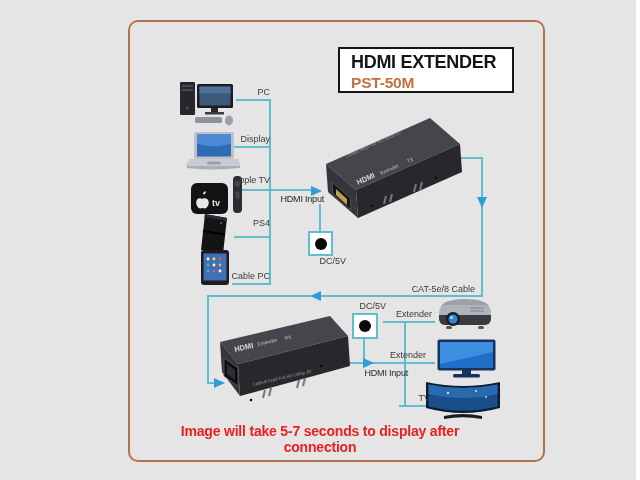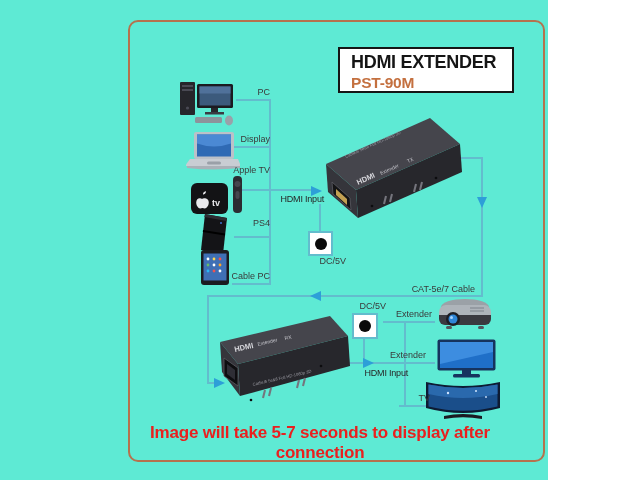--- a/index.html
+++ b/index.html
@@ -1,44 +1,44 @@
 <!DOCTYPE html>
 <html style="--frame-border: #b5724e; --wire: #63bccd; --arrow: #2d9fd8; --model-accent: #c4703f; --note-red: #e9201f;"><head>
 <meta charset="utf-8">
 <style>
   html,body{margin:0;padding:0;background:#fff;font-family:"Liberation Sans",sans-serif;}
-  .stage{position:relative;width:548px;height:480px;background:#5eead4;overflow:hidden;}
+  .stage{position:relative;width:636px;height:480px;background:#e5e5e5;overflow:hidden;}
   .frame{position:absolute;left:128px;top:20px;width:413px;height:438px;border:2px solid var(--frame-border,#b5724e);border-radius:10px;}
   .title-box{position:absolute;left:338px;top:47px;width:176px;height:46px;border:2px solid #151515;background:#fff;padding:3px 0 0 11px;box-sizing:border-box;}
   .title-line1{font-size:18px;font-weight:bold;color:#151515;line-height:21px;letter-spacing:-0.3px;}
   .title-line2{font-size:15.5px;font-weight:bold;color:var(--model-accent,#c4703f);line-height:19px;letter-spacing:-0.2px;}
   .wire{position:absolute;background:var(--wire,#63bccd);}
   .wire.h{height:2px;}
   .wire.v{width:2px;}
   .lbl{position:absolute;font-size:9px;color:#3a3a3a;text-align:right;white-space:nowrap;}
   .lbl.b{font-weight:normal;color:#262626;letter-spacing:-0.2px;}
   .arr{position:absolute;width:0;height:0;}
   .arr.right{border-top:5px solid transparent;border-bottom:5px solid transparent;border-left:11px solid var(--arrow,#2d9fd8);}
   .arr.left{border-top:5px solid transparent;border-bottom:5px solid transparent;border-right:11px solid var(--arrow,#2d9fd8);}
   .arr.down{border-left:5px solid transparent;border-right:5px solid transparent;border-top:11px solid var(--arrow,#2d9fd8);}
   .dcbox{position:absolute;background:#fff;border:2px solid var(--wire,#63bccd);display:flex;align-items:center;justify-content:center;box-sizing:content-box;}
   .dcdot{width:12px;height:12px;border-radius:50%;background:#0a0a0a;}
   .icon{position:absolute;}
-  .note{position:absolute;left:150px;top:423px;width:340px;text-align:center;font-size:17px;font-weight:bold;color:var(--note-red,#e9201f);letter-spacing:-0.2px;}
+  .note{position:absolute;left:150px;top:423px;width:340px;text-align:center;font-size:14px;font-weight:bold;color:var(--note-red,#e9201f);letter-spacing:-0.2px;}
 </style>
 </head>
 <body>
 
 <div class="stage">
 
   <div class="frame"></div>
 
   <div class="title-box">
     <div class="title-line1">HDMI EXTENDER</div>
-    <div class="title-line2">PST-90M</div>
+    <div class="title-line2">PST-50M</div>
   </div>
 
   <div class="wire h" style="left:236px;top:99px;width:34px"></div>
   <div class="wire h" style="left:234px;top:146px;width:36px"></div>
   <div class="wire h" style="left:234px;top:189px;width:84px"></div>
   <div class="wire h" style="left:234px;top:236px;width:36px"></div>
   <div class="wire h" style="left:232px;top:283px;width:38px"></div>
   <div class="wire v" style="left:269px;top:99px;height:186px"></div>
   <div class="wire v" style="left:319px;top:204px;height:29px"></div>
   <div class="wire h" style="left:450px;top:157px;width:33px"></div>
@@ -188,27 +188,27 @@
     <path d="M2.5 6.5 Q37 13.5 71.5 6.5 L71.5 28.5 Q37 37 2.5 28.5 Z" fill="#1a4e8a"></path>
     <path d="M2.5 6.5 Q37 13.5 71.5 6.5 L71.5 16 Q37 24 2.5 16 Z" fill="#2a69ad"></path>
     <circle cx="22" cy="15" r="1.2" fill="#cfe4ff"></circle>
       <circle cx="50" cy="13" r="1" fill="#cfe4ff"></circle>
       <circle cx="60" cy="19" r="0.9" fill="#cfe4ff"></circle>
     <path d="M18 38 Q37 34 56 38 L56 41 Q37 37.5 18 41 Z" fill="#1b1b22"></path>
   </svg>
 
   <div class="lbl" style="left:236px;top:87px;width:34px">PC</div>
   <div class="lbl" style="left:226px;top:134px;width:44px">Display</div>
-  <div class="lbl" style="left:226px;top:165px;width:44px">Apple TV</div>
+  <div class="lbl" style="left:226px;top:175px;width:44px">Apple TV</div>
   <div class="lbl" style="left:236px;top:218px;width:34px">PS4</div>
   <div class="lbl" style="left:224px;top:271px;width:46px">Cable PC</div>
 
   <div class="lbl b" style="left:272px;top:194px;width:52px">HDMI Input</div>
   <div class="lbl" style="left:292px;top:256px;width:54px">DC/5V</div>
-  <div class="lbl" style="left:395px;top:284px;width:80px">CAT-5e/7 Cable</div>
+  <div class="lbl" style="left:395px;top:284px;width:80px">CAT-5e/8 Cable</div>
   <div class="lbl" style="left:340px;top:301px;width:46px">DC/5V</div>
   <div class="lbl b" style="left:344px;top:368px;width:64px">HDMI Input</div>
 
   <div class="lbl" style="left:378px;top:309px;width:54px">Extender</div>
   <div class="lbl" style="left:380px;top:350px;width:46px">Extender</div>
   <div class="lbl" style="left:398px;top:393px;width:32px">TV</div>
 
   <div class="note">Image will take 5-7 seconds to display after connection</div>
 
 </div>

